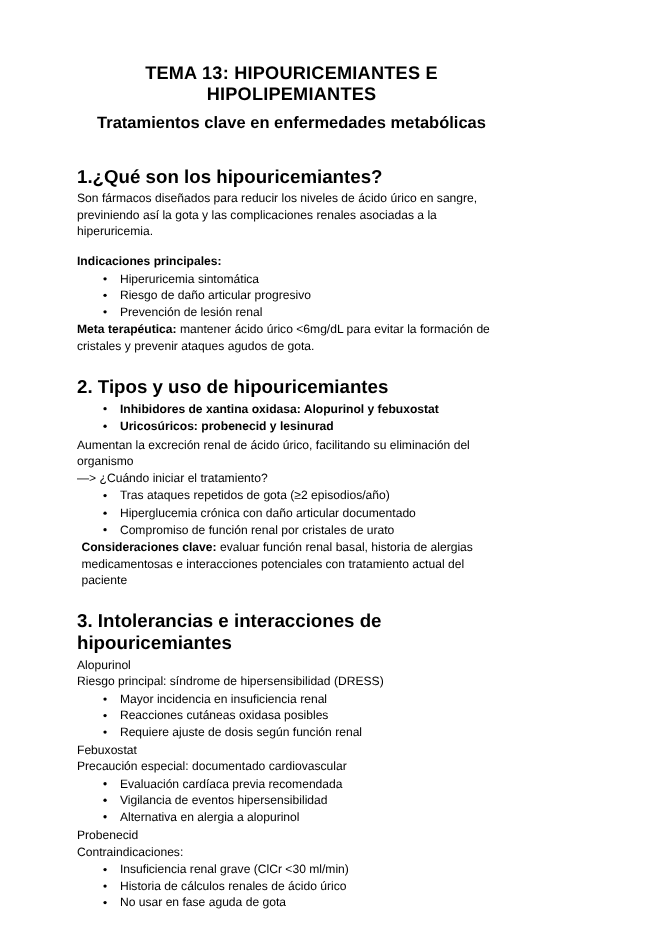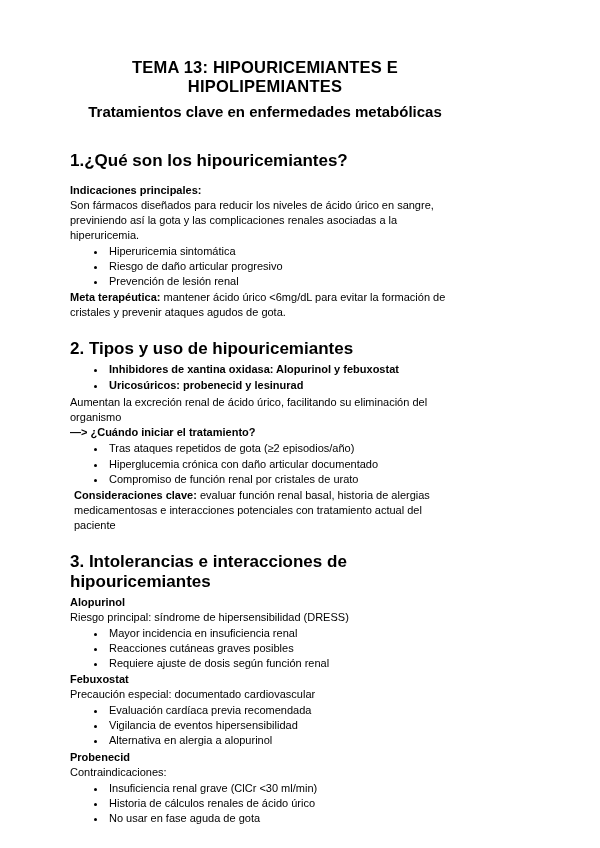--- a/index.html
+++ b/index.html
@@ -48,21 +48,21 @@
   p.body {
     font-size: 11px;
     line-height: 1.36;
     margin: 0;
   }
   p.label {
     font-weight: bold;
     margin-top: 12px;
   }
   p.subhead {
-    font-weight: bold;
+    font-weight: normal;
     margin-top: 1px;
   }
   strong.inline-label {
     font-weight: bold;
   }
   ul.bullets {
     margin: 1px 0 1px 0;
     padding-left: 37px;
     list-style: disc;
   }
@@ -82,23 +82,23 @@
 </head>
 <body>
 
 <div class="page">
 
   <h1 class="doc-title">TEMA 13: HIPOURICEMIANTES E HIPOLIPEMIANTES</h1>
   <h2 class="doc-subtitle">Tratamientos clave en enfermedades metabólicas</h2>
 
   <section class="first">
     <h3 class="sec-heading">1.¿Qué son los hipouricemiantes?</h3>
+    <p class="body">Son fármacos diseñados para reducir los niveles de ácido úrico en sangre, previniendo así la gota y las complicaciones renales asociadas a la hiperuricemia.</p>
+
     <p class="body label">Indicaciones principales:</p>
-
-    <p class="body">Son fármacos diseñados para reducir los niveles de ácido úrico en sangre, previniendo así la gota y las complicaciones renales asociadas a la hiperuricemia.</p>
     <ul class="bullets">
       <li>Hiperuricemia sintomática</li>
       <li>Riesgo de daño articular progresivo</li>
       <li>Prevención de lesión renal</li>
     </ul>
 
     <p class="body"><strong class="inline-label">Meta terapéutica:</strong> <span>mantener ácido úrico &lt;6mg/dL para evitar la formación de cristales y prevenir ataques agudos de gota.</span></p>
   </section>
 
   <section>
@@ -123,21 +123,21 @@
     <p class="body indent-space mt-sm"><strong class="inline-label">Consideraciones clave:</strong> <span>evaluar función renal basal, historia de alergias medicamentosas e interacciones potenciales con tratamiento actual del paciente</span></p>
   </section>
 
   <section>
     <h3 class="sec-heading">3. Intolerancias e interacciones de hipouricemiantes</h3>
 
     <p class="body subhead">Alopurinol</p>
     <p class="body">Riesgo principal: síndrome de hipersensibilidad (DRESS)</p>
     <ul class="bullets">
       <li>Mayor incidencia en insuficiencia renal</li>
-      <li>Reacciones cutáneas graves posibles</li>
+      <li>Reacciones cutáneas oxidasa posibles</li>
       <li>Requiere ajuste de dosis según función renal</li>
     </ul>
 
     <p class="body subhead">Febuxostat</p>
     <p class="body">Precaución especial: documentado cardiovascular</p>
     <ul class="bullets">
       <li>Evaluación cardíaca previa recomendada</li>
       <li>Vigilancia de eventos hipersensibilidad</li>
       <li>Alternativa en alergia a alopurinol</li>
     </ul>

